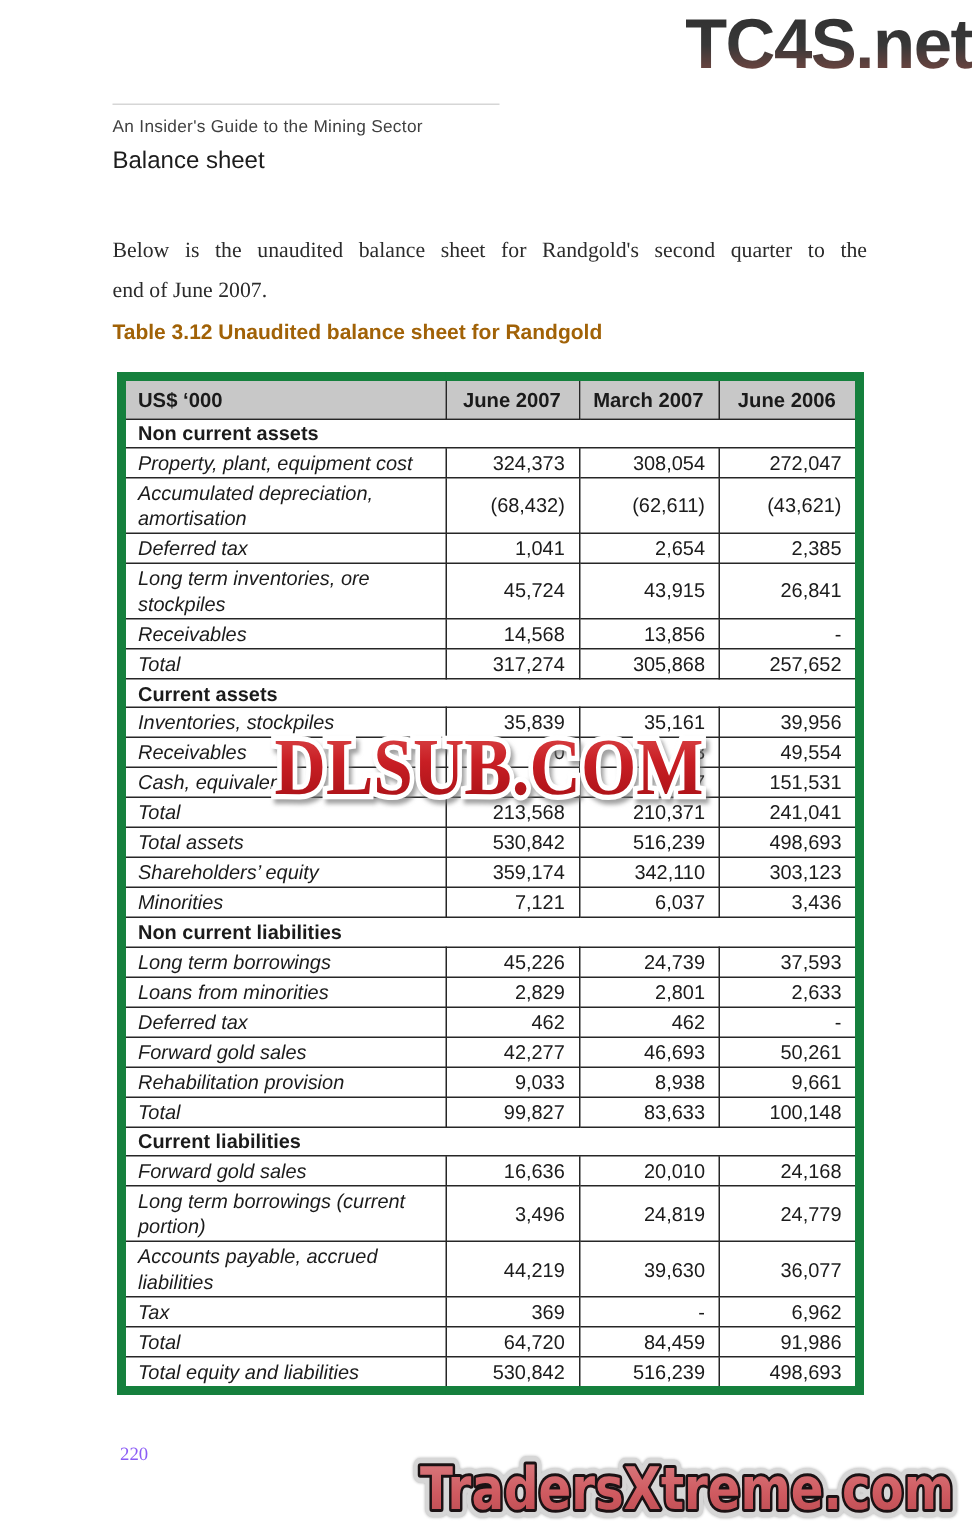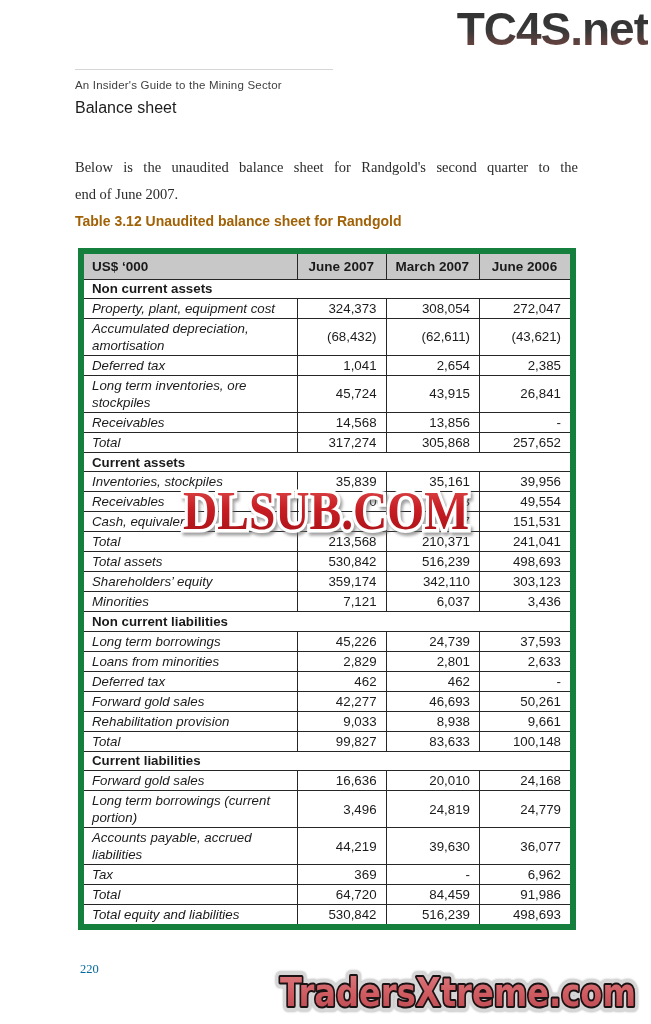--- a/index.html
+++ b/index.html
@@ -36,21 +36,21 @@
   table.bs thead tr{height:28px; background:#c8c8c8;}
   table.bs th{font-size:13.5px; text-align:center; font-weight:bold; color:#1a1a1a;}
   table.bs th:first-child{text-align:left;}
   table.bs tbody tr{height:19.4px;margin-top:14px;}
   table.bs td.num{text-align:right;}
   table.bs td.section{font-weight:bold;}
   table.bs td.label{line-height:17px;font-style:italic;}
   
   .wm-dlsub{position:absolute; left:170px; top:480px; filter:drop-shadow(2px 3px 1.5px rgba(110,110,110,.65));}
   
-  .page-number{position:absolute; left:80px; top:962px; font-family:"Liberation Serif", serif; font-size:12.5px; color:#0369a1;text-align:center;}
+  .page-number{position:absolute; left:80px; top:962px; font-family:"Liberation Serif", serif; font-size:12.5px; color:#8b5cf6;text-align:center;}
   .wm-traders{position:absolute; left:266px; top:966px; filter:drop-shadow(0 0 1px rgba(160,160,160,.8));}
 </style>
 </head>
 <body>
 
 <div class="page">
 
   <div class="running-header">
     <span>An Insider's Guide to the Mining Sector</span>
   </div>

